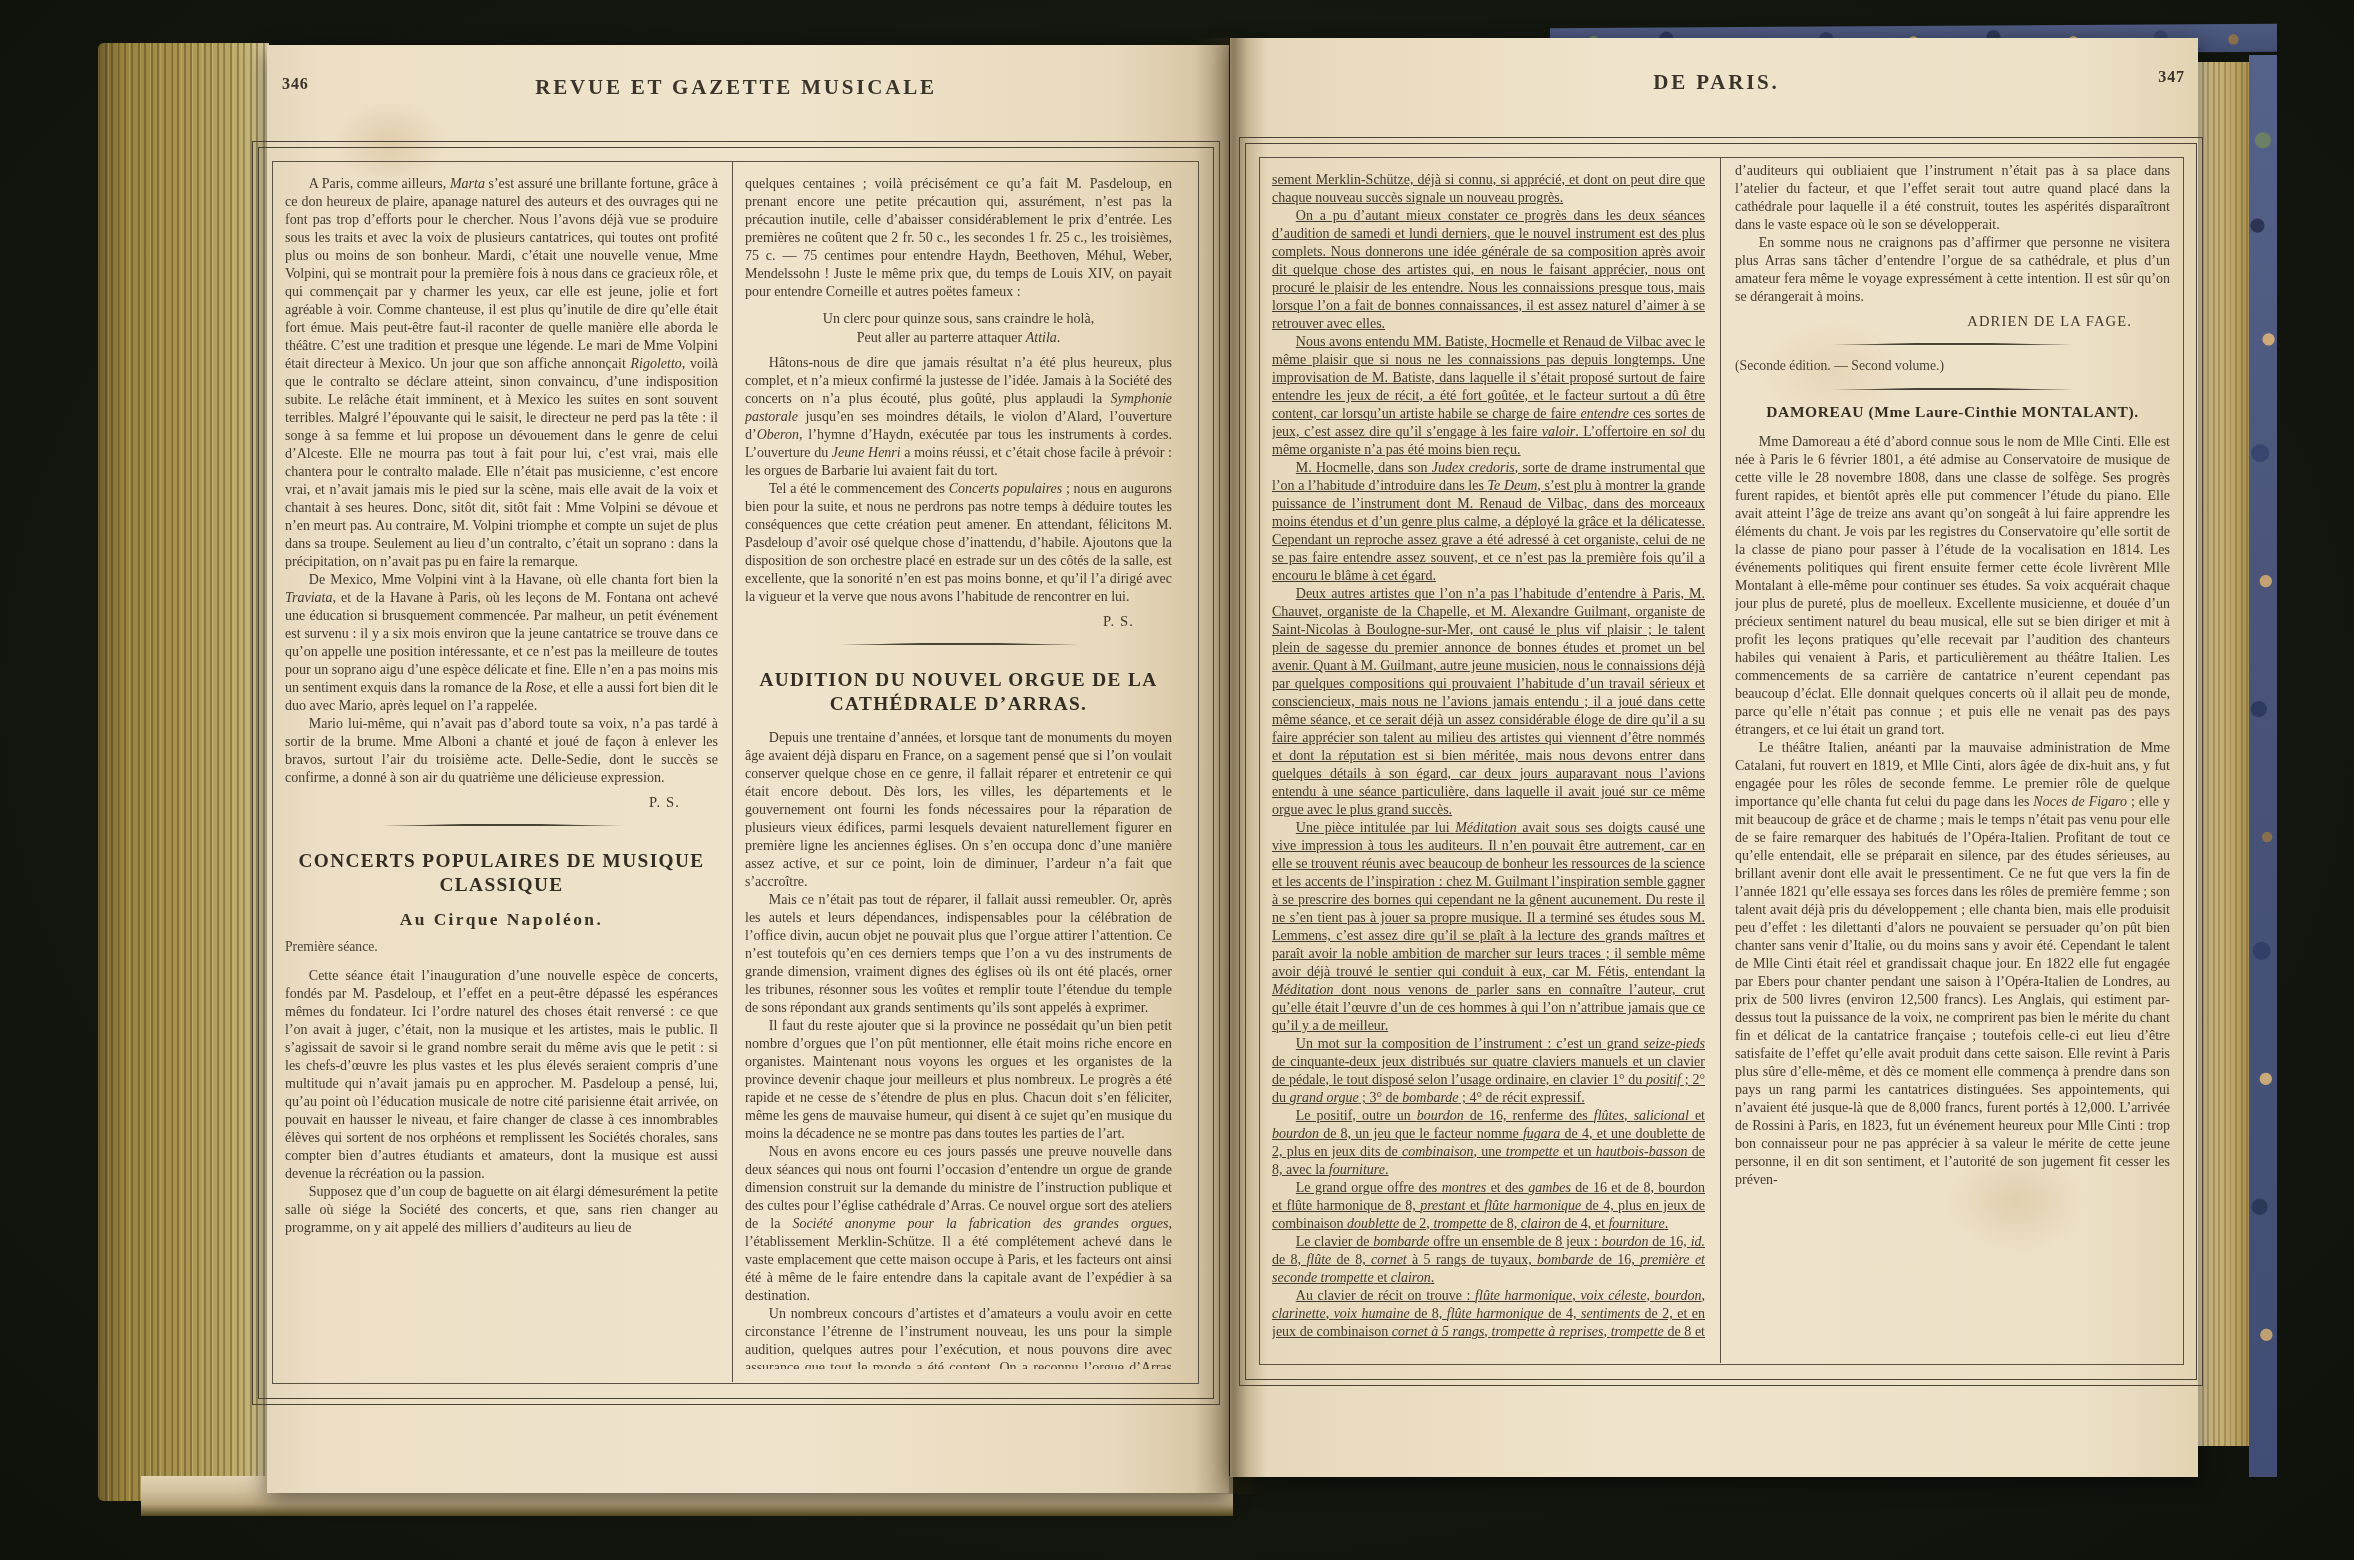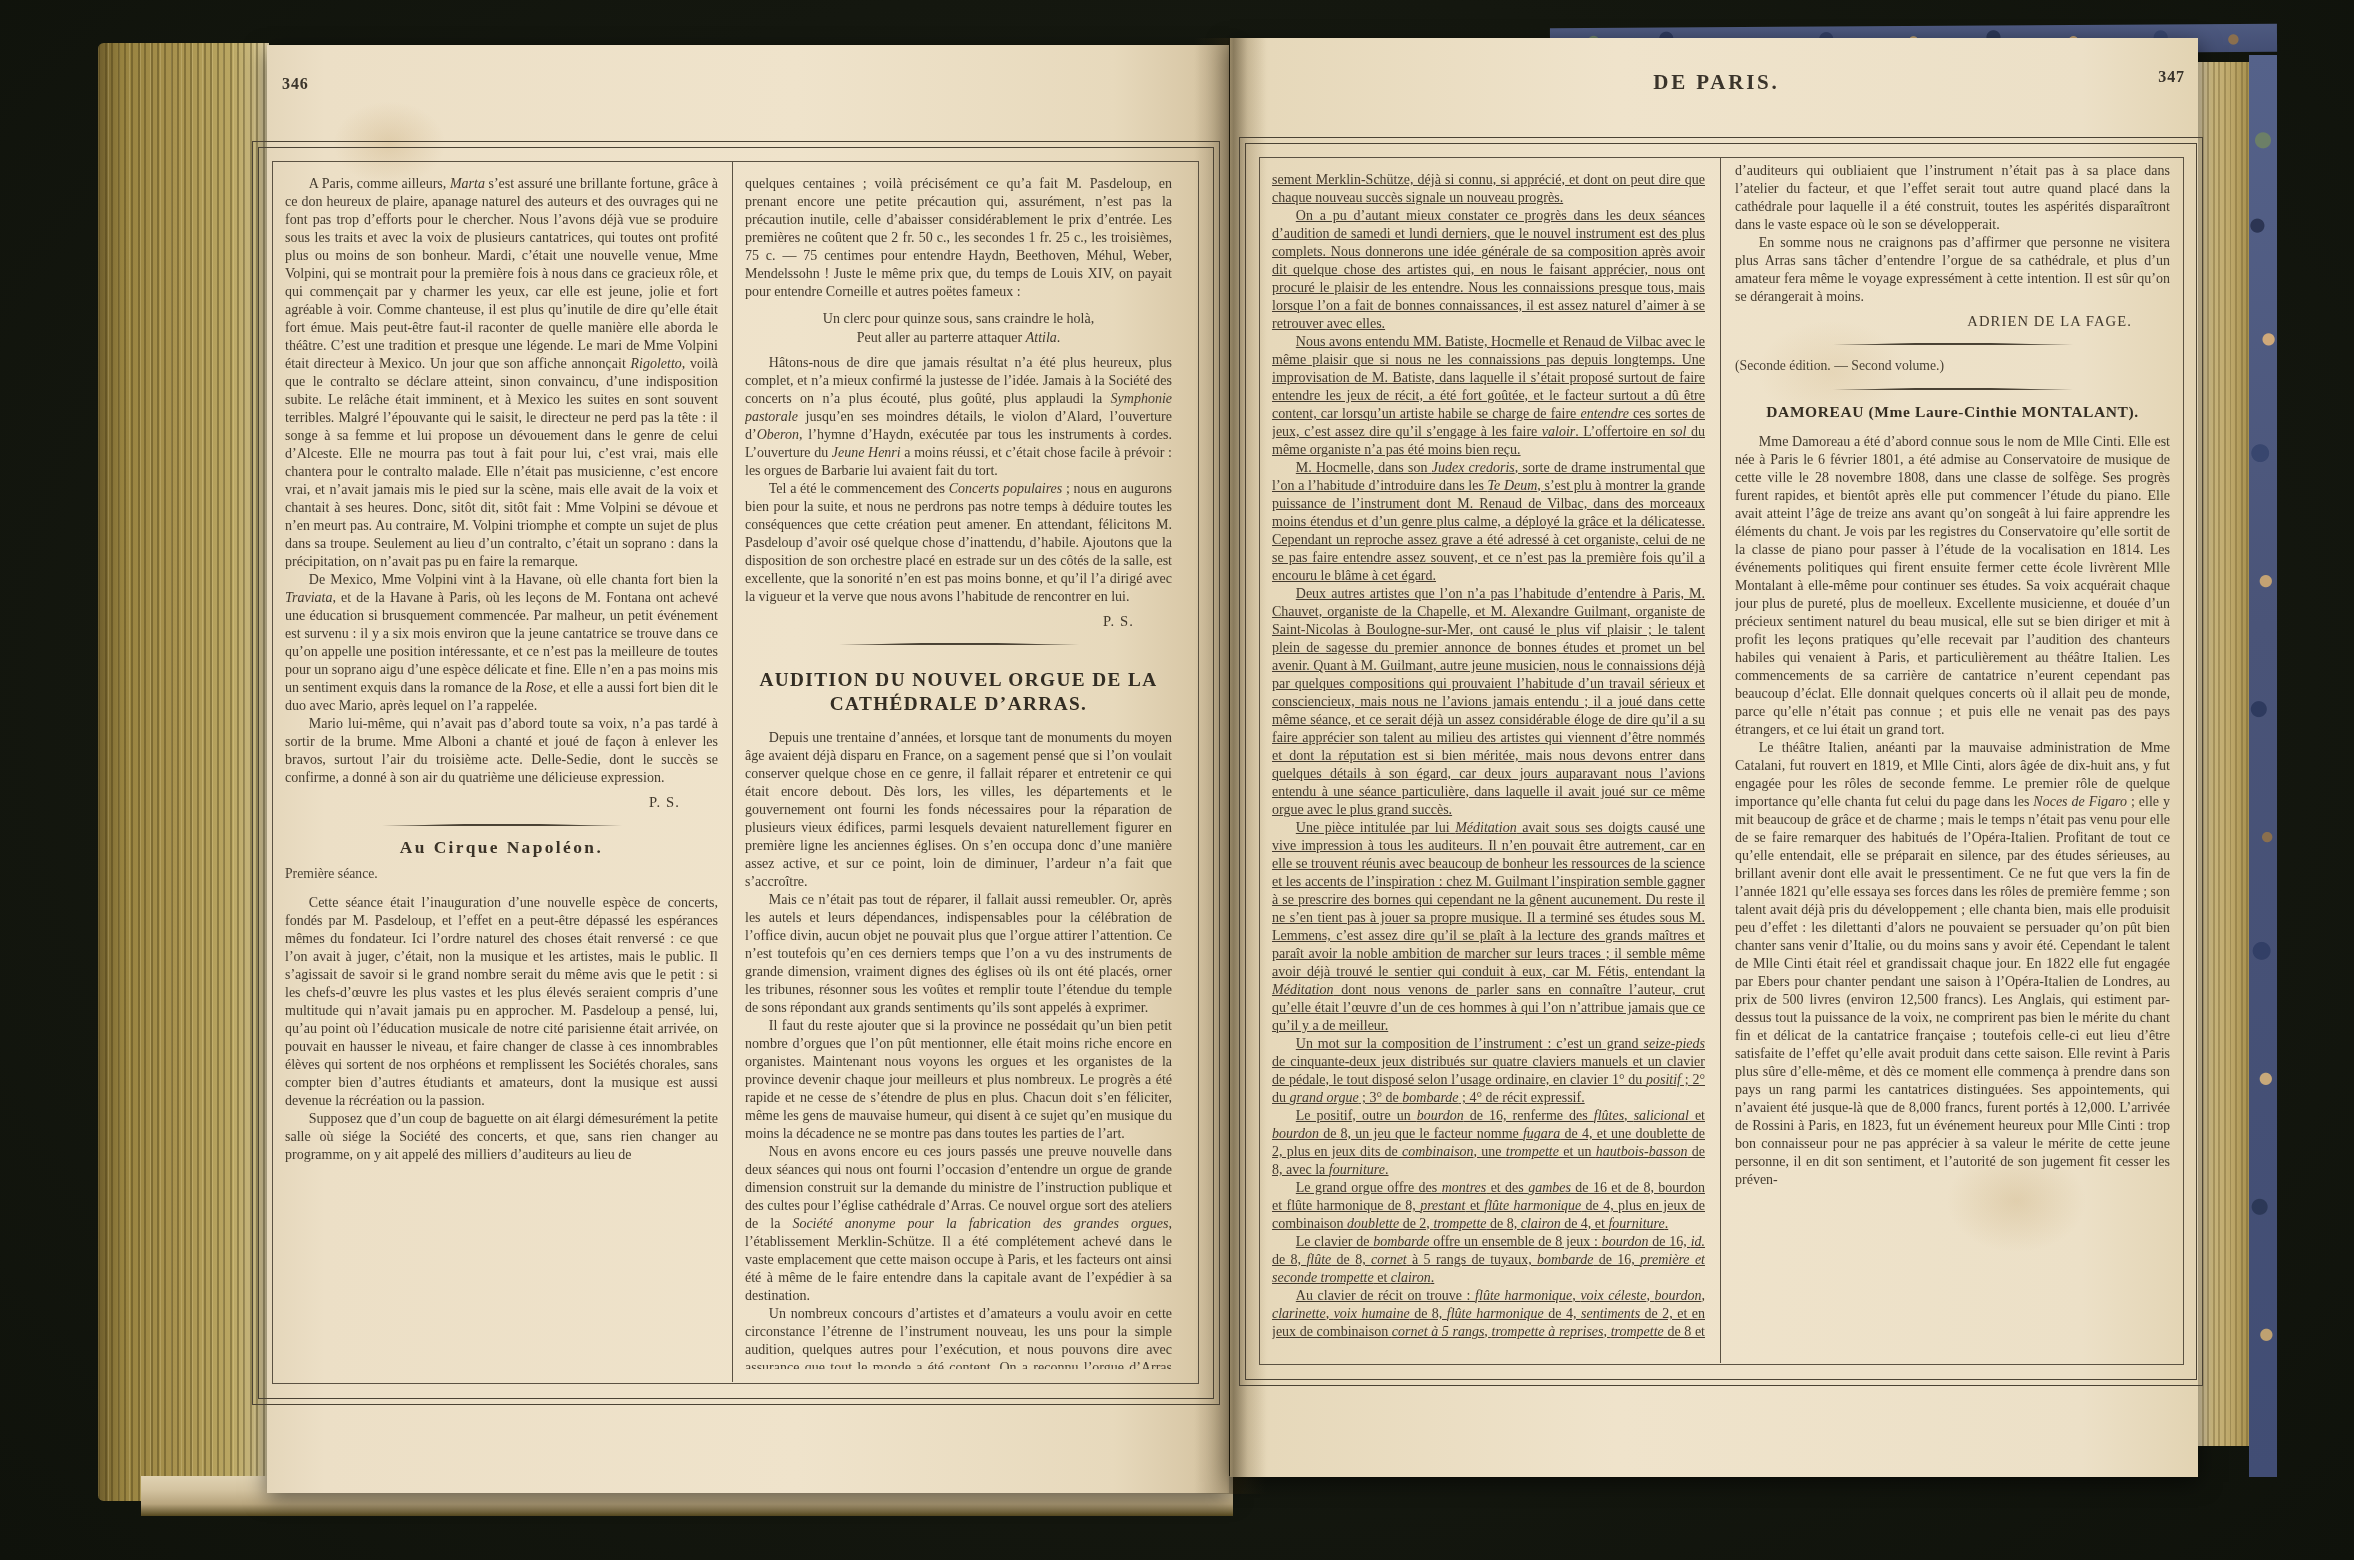--- a/index.html
+++ b/index.html
@@ -106,38 +106,40 @@
 
   <div class="page page-right">
     <div class="stain" style="left:169px;top:829px;width:188px;height:132px;background:radial-gradient(ellipse,rgba(186,148,84,.18),rgba(186,148,84,0) 70%);"></div>
     <div class="stain" style="left:527px;top:282px;width:151px;height:104px;background:radial-gradient(ellipse,rgba(186,148,84,.15),rgba(186,148,84,0) 70%);"></div>
     <div class="stain" style="left:716px;top:1111px;width:141px;height:104px;background:radial-gradient(ellipse,rgba(176,136,70,.2),rgba(176,136,70,0) 70%);"></div>
   </div>
 
   <div class="gutter"></div>
 
   <div class="pagenum" style="left:282px;top:75px;">346</div>
+  <div class="runhead" style="left:254px;top:75px;width:964px;text-align:center;">REVUE ET GAZETTE MUSICALE</div>
 
   <div class="runhead" style="left:1239px;top:70px;width:955px;text-align:center;">DE PARIS.</div>
   <div class="pagenum" style="left:2119px;top:68px;width:66px;text-align:right;">347</div>
 
   <div class="f-outer" style="left:252px;top:141px;width:966px;height:1262px;"></div>
   <div class="f-inner" style="left:272px;top:161px;width:925px;height:1221px;"></div>
   <div class="colrule" style="left:732px;top:161px;height:1221px;"></div>
 
   <div class="f-outer" style="left:1239px;top:137px;width:962px;height:1247px;"></div>
   <div class="f-inner" style="left:1259px;top:157px;width:923px;height:1206px;"></div>
   <div class="colrule" style="left:1720px;top:157px;height:1206px;"></div>
 
   <div class="col" style="left:285px;top:175px;width:433px;height:1194px;">
       <p>A Paris, comme ailleurs, <i>Marta</i> s’est assuré une brillante fortune, grâce à ce don heureux de plaire, apanage naturel des auteurs et des ouvrages qui ne font pas trop d’efforts pour le chercher. Nous l’avons déjà vue se produire sous les traits et avec la voix de plusieurs cantatrices, qui toutes ont profité plus ou moins de son bonheur. Mardi, c’était une nouvelle venue, Mme Volpini, qui se montrait pour la première fois à nous dans ce gracieux rôle, et qui commençait par y charmer les yeux, car elle est jeune, jolie et fort agréable à voir. Comme chanteuse, il est plus qu’inutile de dire qu’elle était fort émue. Mais peut-être faut-il raconter de quelle manière elle aborda le théâtre. C’est une tradition et presque une légende. Le mari de Mme Volpini était directeur à Mexico. Un jour que son affiche annonçait <i>Rigoletto</i>, voilà que le contralto se déclare atteint, sinon convaincu, d’une indisposition subite. Le relâche était imminent, et à Mexico les suites en sont souvent terribles. Malgré l’épouvante qui le saisit, le directeur ne perd pas la tête : il songe à sa femme et lui propose un dévouement dans le genre de celui d’Alceste. Elle ne mourra pas tout à fait pour lui, c’est vrai, mais elle chantera pour le contralto malade. Elle n’était pas musicienne, c’est encore vrai, et n’avait jamais mis le pied sur la scène, mais elle avait de la voix et chantait à ses heures. Donc, sitôt dit, sitôt fait : Mme Volpini se dévoue et n’en meurt pas. Au contraire, M. Volpini triomphe et compte un sujet de plus dans sa troupe. Seulement au lieu d’un contralto, c’était un soprano : dans la précipitation, on n’avait pas pu en faire la remarque.</p>
       <p>De Mexico, Mme Volpini vint à la Havane, où elle chanta fort bien la <i>Traviata</i>, et de la Havane à Paris, où les leçons de M. Fontana ont achevé une éducation si brusquement commencée. Par malheur, un petit événement est survenu : il y a six mois environ que la jeune cantatrice se trouve dans ce qu’on appelle une position intéressante, et ce n’est pas la meilleure de toutes pour un soprano aigu d’une espèce délicate et fine. Elle n’en a pas moins mis un sentiment exquis dans la romance de la <i>Rose</i>, et elle a aussi fort bien dit le duo avec Mario, après lequel on l’a rappelée.</p>
       <p>Mario lui-même, qui n’avait pas d’abord toute sa voix, n’a pas tardé à sortir de la brume. Mme Alboni a chanté et joué de façon à enlever les bravos, surtout l’air du troisième acte. Delle-Sedie, dont le succès se confirme, a donné à son air du quatrième une délicieuse expression.</p>
       <div class="byline">P. S.</div>
       <div class="divider"></div>
+      <div class="h-main">CONCERTS POPULAIRES DE MUSIQUE CLASSIQUE</div>
       <div class="h-sub">Au Cirque Napoléon.</div>
       <div class="h-note">Première séance.</div>
       <p>Cette séance était l’inauguration d’une nouvelle espèce de concerts, fondés par M. Pasdeloup, et l’effet en a peut-être dépassé les espérances mêmes du fondateur. Ici l’ordre naturel des choses était renversé : ce que l’on avait à juger, c’était, non la musique et les artistes, mais le public. Il s’agissait de savoir si le grand nombre serait du même avis que le petit : si les chefs-d’œuvre les plus vastes et les plus élevés seraient compris d’une multitude qui n’avait jamais pu en approcher. M. Pasdeloup a pensé, lui, qu’au point où l’éducation musicale de notre cité parisienne était arrivée, on pouvait en hausser le niveau, et faire changer de classe à ces innombrables élèves qui sortent de nos orphéons et remplissent les Sociétés chorales, sans compter bien d’autres étudiants et amateurs, dont la musique est aussi devenue la récréation ou la passion.</p>
       <p>Supposez que d’un coup de baguette on ait élargi démesurément la petite salle où siége la Société des concerts, et que, sans rien changer au programme, on y ait appelé des milliers d’auditeurs au lieu de</p>
     </div>
   <div class="col" style="left:745px;top:175px;width:427px;height:1194px;">
       <p class="noind">quelques centaines ; voilà précisément ce qu’a fait M. Pasdeloup, en prenant encore une petite précaution qui, assurément, n’est pas la précaution inutile, celle d’abaisser considérablement le prix d’entrée. Les premières ne coûtent que 2 fr. 50 c., les secondes 1 fr. 25 c., les troisièmes, 75 c. — 75 centimes pour entendre Haydn, Beethoven, Méhul, Weber, Mendelssohn ! Juste le même prix que, du temps de Louis XIV, on payait pour entendre Corneille et autres poëtes fameux :</p>
       <div class="verse">Un clerc pour quinze sous, sans craindre le holà,<br>Peut aller au parterre attaquer <i>Attila</i>.</div>
       <p>Hâtons-nous de dire que jamais résultat n’a été plus heureux, plus complet, et n’a mieux confirmé la justesse de l’idée. Jamais à la Société des concerts on n’a plus écouté, plus goûté, plus applaudi la <i>Symphonie pastorale</i> jusqu’en ses moindres détails, le violon d’Alard, l’ouverture d’<i>Oberon</i>, l’hymne d’Haydn, exécutée par tous les instruments à cordes. L’ouverture du <i>Jeune Henri</i> a moins réussi, et c’était chose facile à prévoir : les orgues de Barbarie lui avaient fait du tort.</p>
       <p>Tel a été le commencement des <i>Concerts populaires</i> ; nous en augurons bien pour la suite, et nous ne perdrons pas notre temps à déduire toutes les conséquences que cette création peut amener. En attendant, félicitons M. Pasdeloup d’avoir osé quelque chose d’inattendu, d’habile. Ajoutons que la disposition de son orchestre placé en estrade sur un des côtés de la salle, est excellente, que la sonorité n’en est pas moins bonne, et qu’il l’a dirigé avec la vigueur et la verve que nous avons l’habitude de rencontrer en lui.</p>

